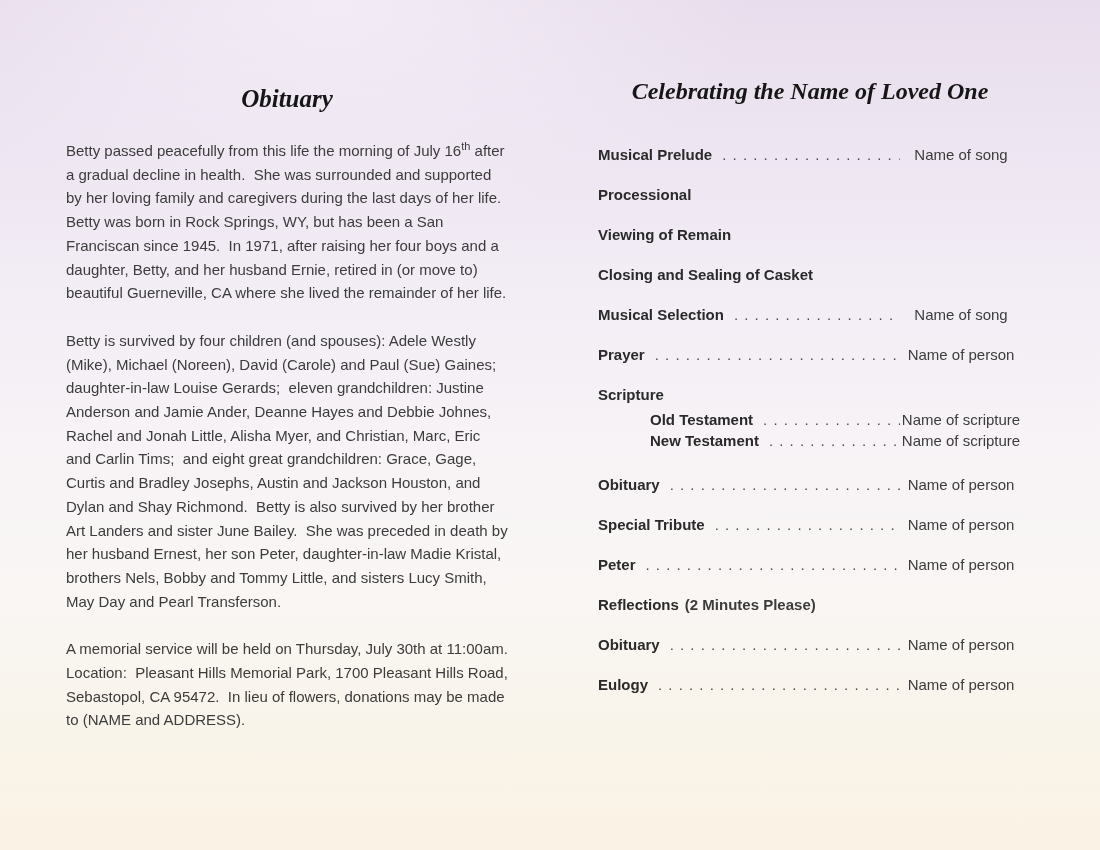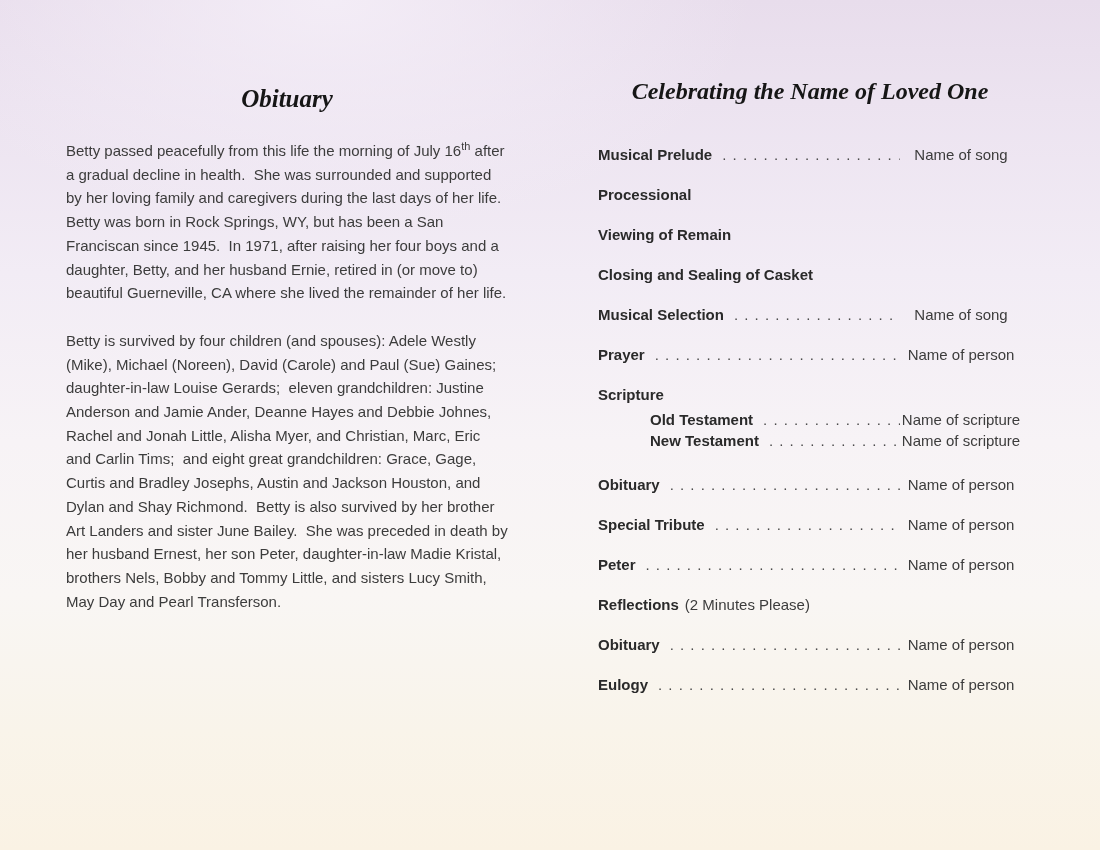--- a/index.html
+++ b/index.html
@@ -87,20 +87,21 @@
     box-sizing: border-box;
   }
   .svc-label {
     font-weight: bold;
     color: #2a2a2a;
     white-space: nowrap;
   }
   .svc-suffix {
     padding-left: 6px;
     white-space: nowrap;
+    font-weight: bold;
   }
   .svc-dots {
     flex: 1 1 auto;
     overflow: hidden;
     white-space: nowrap;
     padding-left: 10px;
     letter-spacing: 1px;
     color: #4a4a4a;
   }
   .svc-value {
@@ -120,20 +121,21 @@
 
 <div class="canvas">
 
   <div class="left-page">
     <div class="page-title">Obituary</div>
 
     <p class="obit-para"><span>Betty passed peacefully from this life the morning of July 16</span><sup>th</sup><span> after a gradual decline in health.  She was surrounded and supported by her loving family and caregivers during the last days of her life.  Betty was born in Rock Springs, WY, but has been a San Franciscan since 1945.  In 1971, after raising her four boys and a daughter, Betty, and her husband Ernie, retired in (or move to) beautiful Guerneville, CA where she lived the remainder of her life.</span></p>
 
     <p class="obit-para">Betty is survived by four children (and spouses): Adele Westly (Mike), Michael (Noreen), David (Carole) and Paul (Sue) Gaines; daughter-in-law Louise Gerards;  eleven grandchildren: Justine Anderson and Jamie Ander, Deanne Hayes and Debbie Johnes, Rachel and Jonah Little, Alisha Myer, and Christian, Marc, Eric and Carlin Tims;  and eight great grandchildren: Grace, Gage, Curtis and Bradley Josephs, Austin and Jackson Houston, and Dylan and Shay Richmond.  Betty is also survived by her brother Art Landers and sister June Bailey.  She was preceded in death by her husband Ernest, her son Peter, daughter-in-law Madie Kristal, brothers Nels, Bobby and Tommy Little, and sisters Lucy Smith, May Day and Pearl Transferson.</p>
 
+    <p class="obit-para">A memorial service will be held on Thursday, July 30th at 11:00am.  Location:  Pleasant Hills Memorial Park, 1700 Pleasant Hills Road, Sebastopol, CA 95472.  In lieu of flowers, donations may be made to (NAME and ADDRESS).</p>
   </div>
 
   <div class="right-page">
     <div class="page-title">Celebrating the Name of Loved One</div>
 
     <div class="svc-list">
 
       <div class="svc-row">
         <div class="svc-lead">
           <span class="svc-label">Musical Prelude</span>

